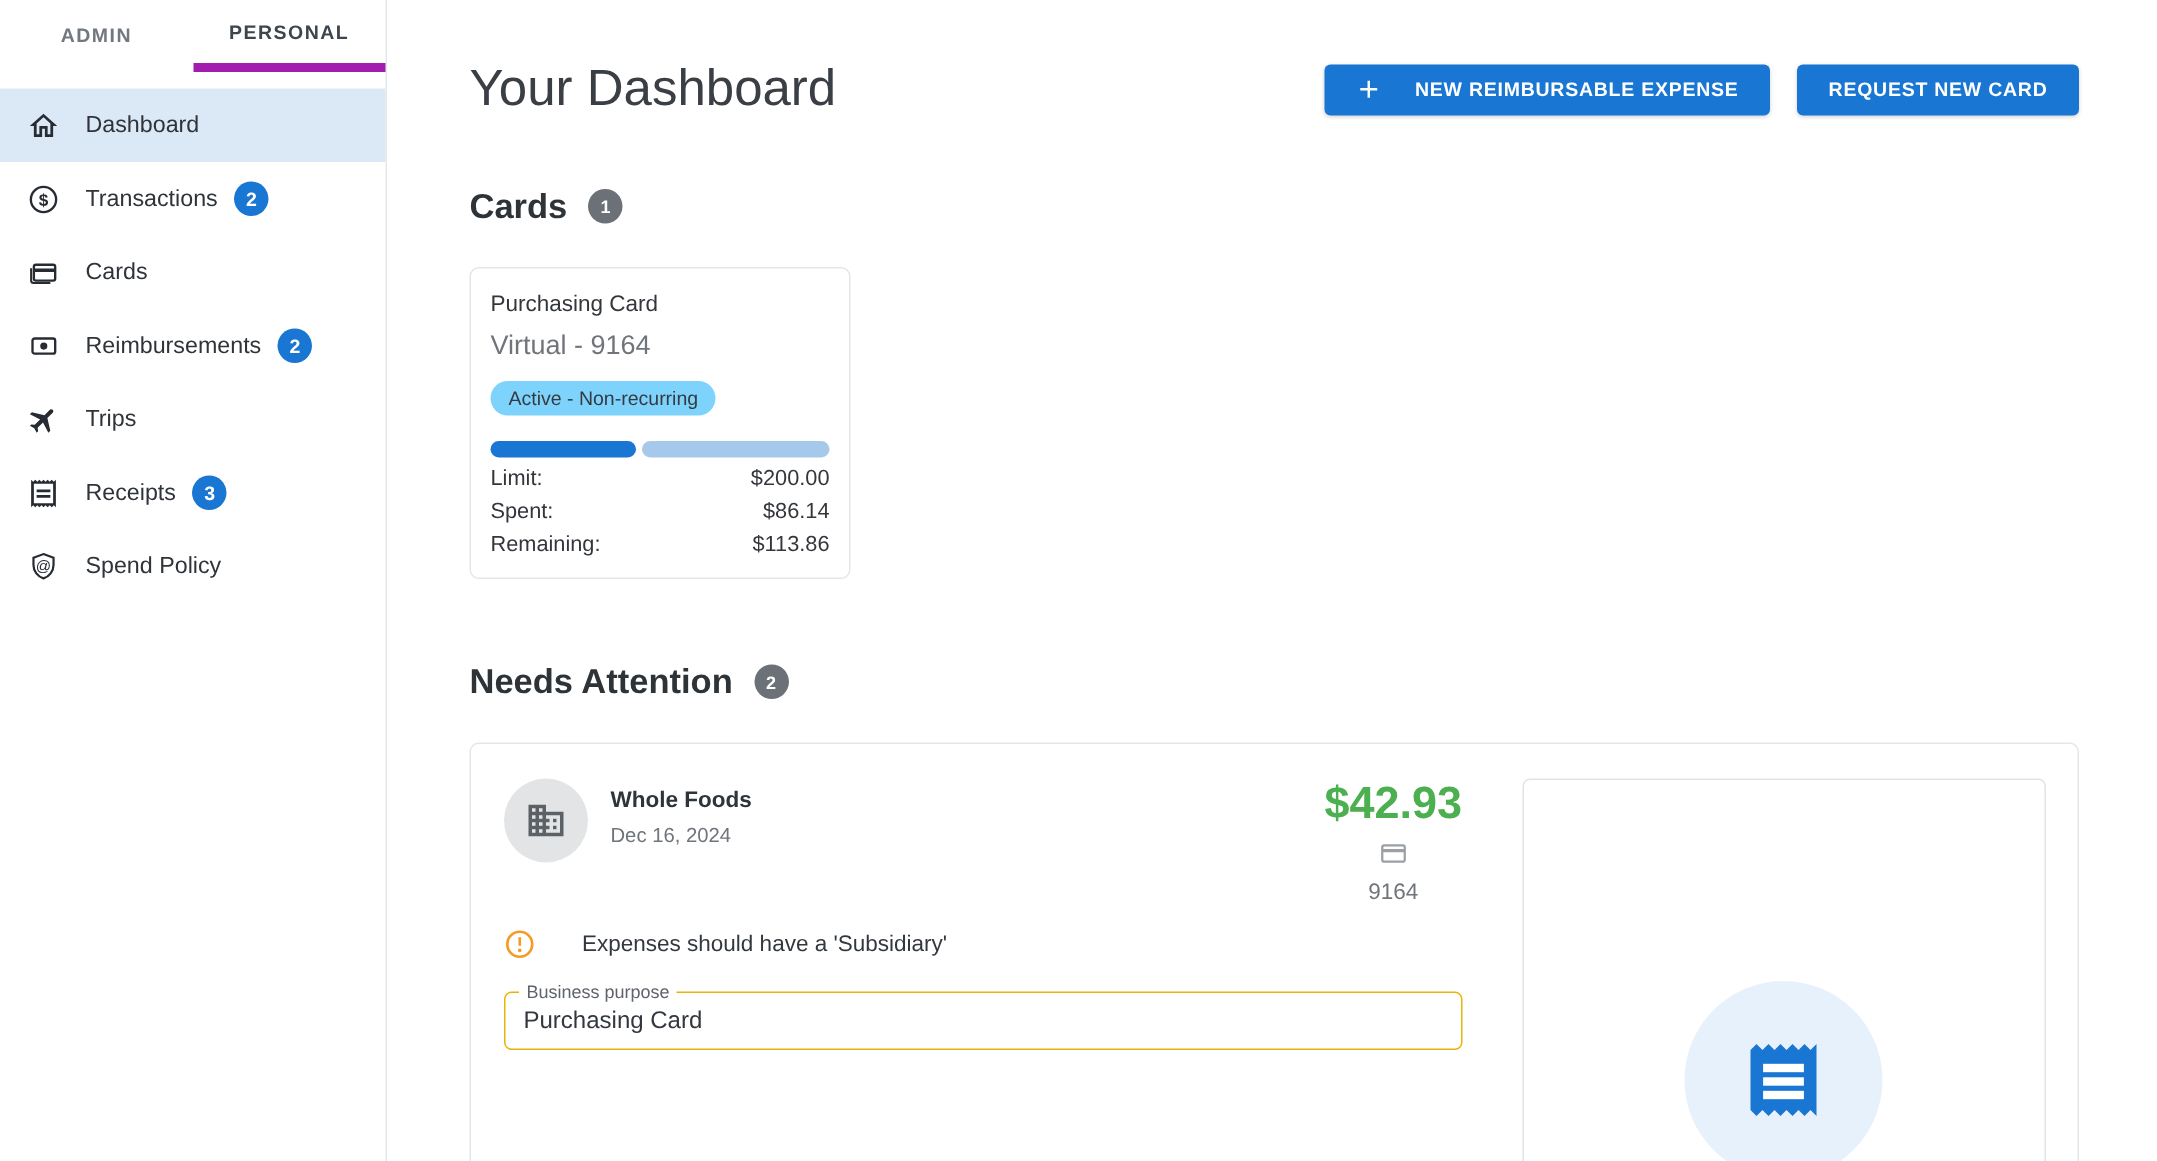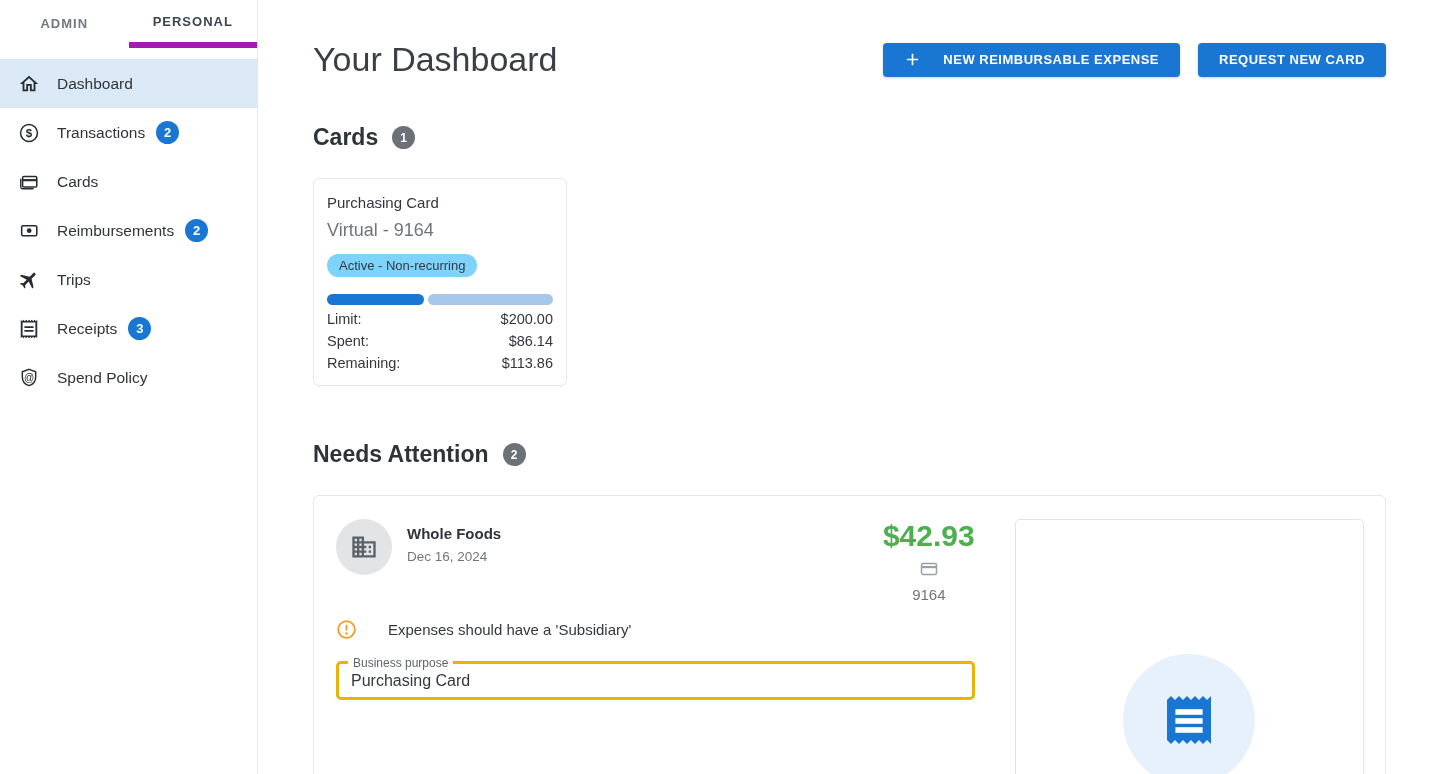--- a/index.html
+++ b/index.html
@@ -64,21 +64,21 @@
   .avatar { width:56px; height:56px; border-radius:50%; background:#e3e4e5;
     display:flex; align-items:center; justify-content:center; }
   .merchant-meta { margin-left:15px; padding-top:6px; }
   .merchant-name { font-size:15px; font-weight:bold; color:#2f343a; }
   .merchant-date { margin-top:7px; font-size:13.5px; color:#70757c; }
   .amount-block { margin-left:auto; text-align:right; }
   .amount { font-size:30px; font-weight:bold; color:#4caf50; }
   .card-ref { margin-top:6px; display:flex; align-items:center; justify-content:flex-end; gap:7px;
     font-size:15px; color:#70757c;flex-direction:column; }
   .warning-row { margin-top:16px; display:flex; align-items:center; gap:31px; font-size:15px; color:#33383e; }
-  .field { position:relative; margin-top:21px; border:3px solid #eab308; border-radius:5px; height:39px;
+  .field { position:relative; margin-top:21px; border:1px solid #eab308; border-radius:5px; height:39px;
     display:flex; align-items:center; }
   .field-label { position:absolute; top:-8px; left:9px; background:#fff; padding:0 5px;
     font-size:12px; color:#5f646b; }
   .field-input { border:none; outline:none; width:100%; height:100%; padding:0 12px;
     font-size:16px; color:#33383e; background:transparent;
     font-family:"Liberation Sans","DejaVu Sans",sans-serif; }
   .receipt-box { margin-left:40px; width:350px; height:330px; border:1px solid #e1e3e6; border-radius:5px;
     display:flex; align-items:center; justify-content:center; }
   .receipt-circle { width:132px; height:132px; border-radius:50%; background:#e7f1fb; margin-top:72px;
     display:flex; align-items:center; justify-content:center; }

